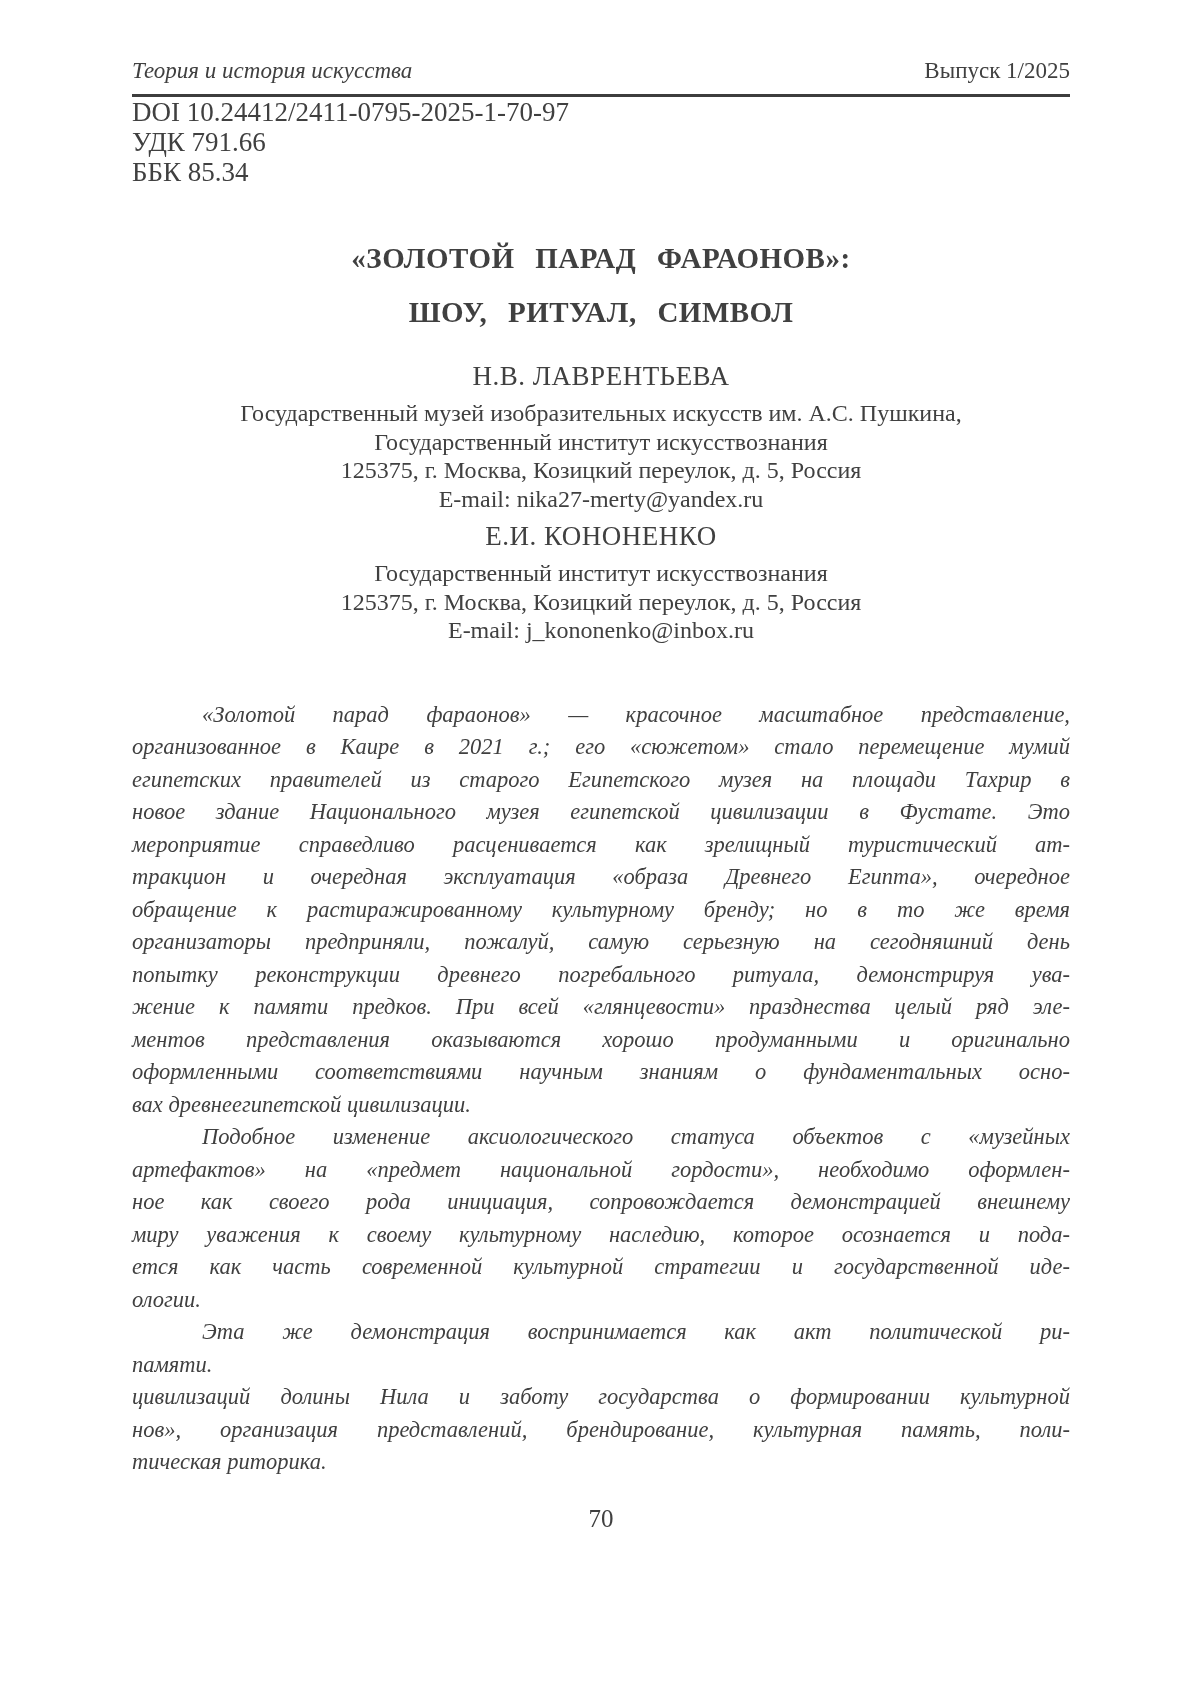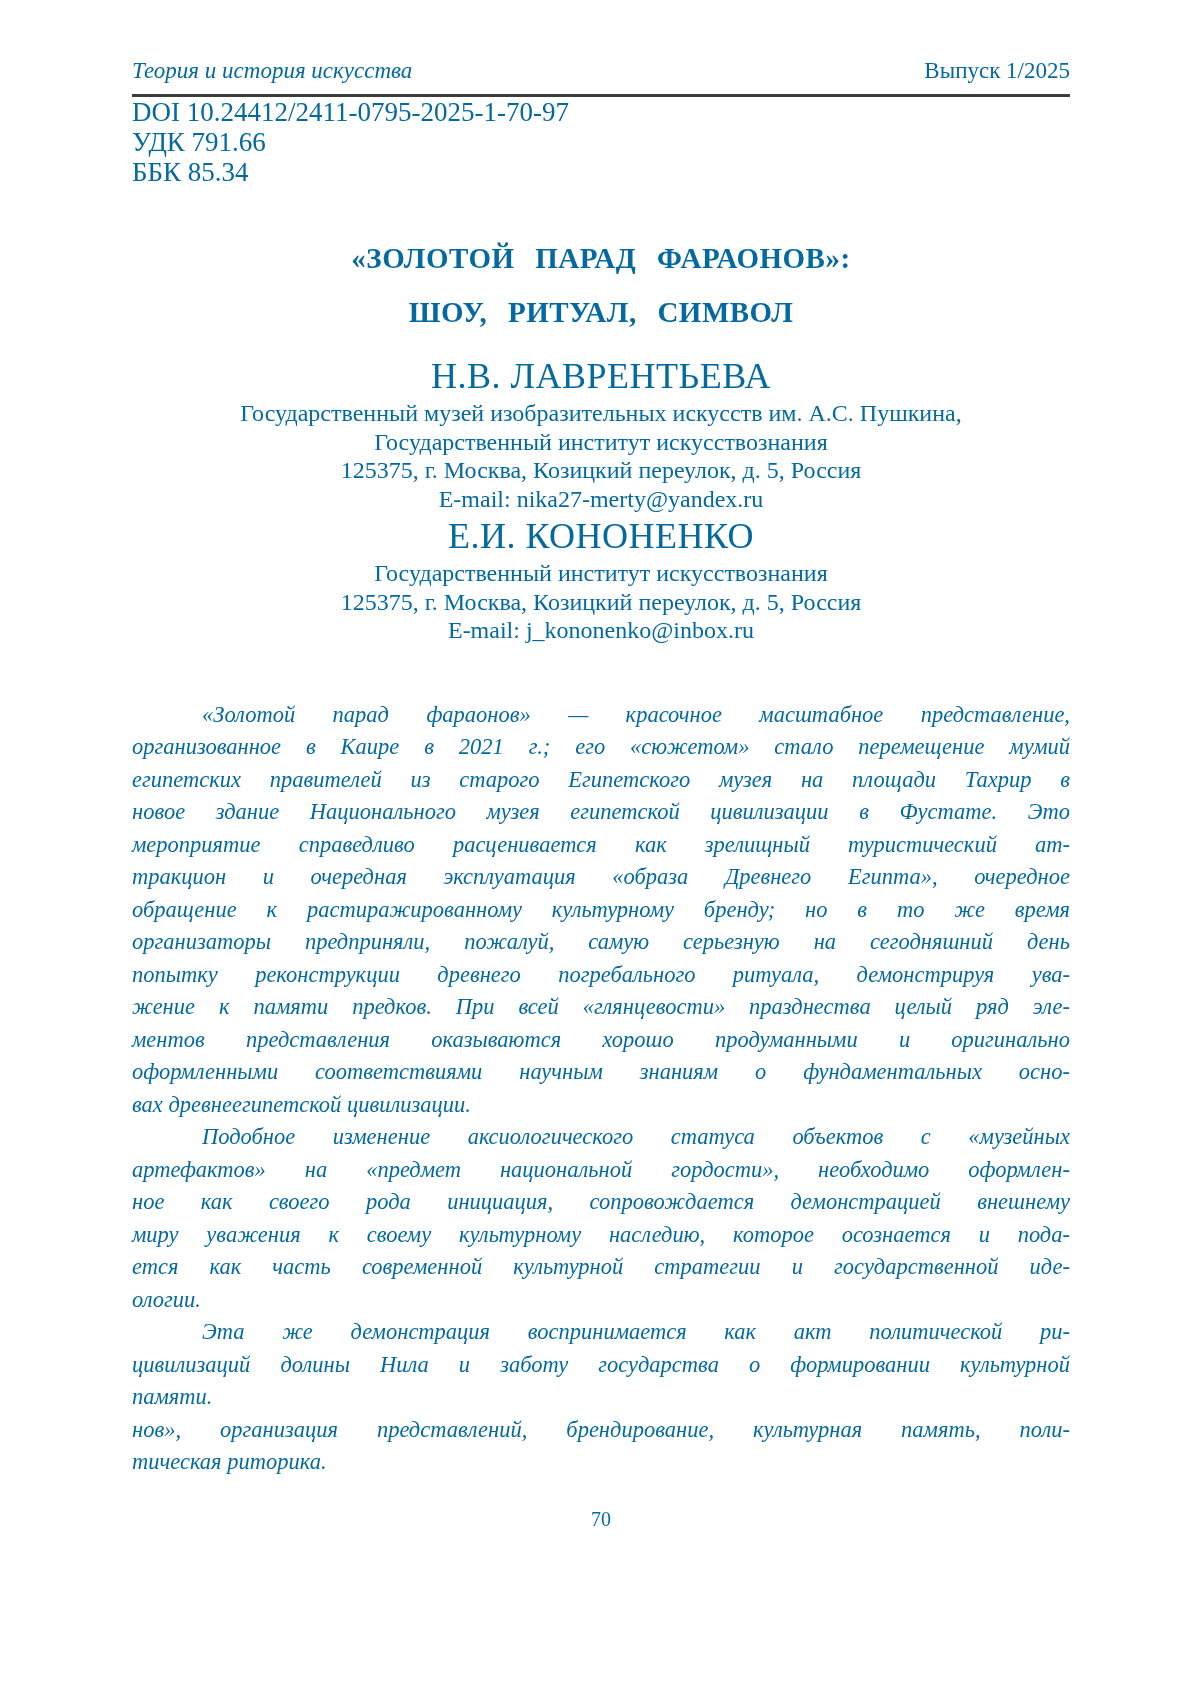--- a/index.html
+++ b/index.html
@@ -1,53 +1,53 @@
 <!DOCTYPE html>
 <html lang="ru"><head>
 <meta charset="utf-8">
 <style>
   html,body{margin:0;padding:0;background:#e8e8e8;}
   .page{
     position:relative;
     width:1200px;height:1703px;
     margin:0 auto;
     background:#ffffff;
-    color:#0369a1;
+    color:#404040;
     font-family:"Liberation Serif", serif;
     box-sizing:border-box;
     padding:56px 130px 0 132px;
     overflow:hidden;
   }
   .hdr{
     display:flex;justify-content:space-between;align-items:baseline;
     font-size:23px;line-height:29px;
     padding-bottom:9px;
     border-bottom:3px solid #3d3d3d;
   }
   .hdr-left{font-style:italic;}
   .hdr-right{font-style:normal;}
   .meta{font-size:27px;line-height:30px;}
   .title{
     margin-top:44px;text-align:center;
     font-weight:700;font-size:29px;line-height:54px;
     word-spacing:13px;letter-spacing:0.5px;
   }
   .authors{margin-top:22px;text-align:center;}
-  .author-name{font-size:36px;line-height:30px;margin-top:8px;margin-bottom:8px;letter-spacing:0.5px;}
+  .author-name{font-size:27px;line-height:30px;margin-top:8px;margin-bottom:8px;letter-spacing:0.5px;}
   .affil-line{font-size:24px;line-height:28.5px;}
   .abstract{
     margin-top:54px;
     font-size:22.5px;font-style:italic;line-height:32.5px;
   }
   .para{margin:0;}
   .line{text-align:justify;text-align-last:justify;}
   .line.first{padding-left:70px;}
   .line.last{text-align-last:left;}
   .kw-label{font-style:normal;font-weight:700;}
-  .pagenum{margin-top:26px;text-align:center;font-size:20px;line-height:28px;}
+  .pagenum{margin-top:26px;text-align:center;font-size:25px;line-height:28px;}
 </style>
 </head>
 <body>
 
 <div class="page">
 
   <div class="hdr">
     <span class="hdr-left">Теория и история искусства</span>
     <span class="hdr-right">Выпуск 1/2025</span>
   </div>
@@ -94,22 +94,22 @@
       <div class="para">
         <div class="line first">Подобное изменение аксиологического статуса объектов с «музейных</div>
         <div class="line">артефактов» на «предмет национальной гордости», необходимо оформлен-</div>
         <div class="line">ное как своего рода инициация, сопровождается демонстрацией внешнему</div>
         <div class="line">миру уважения к своему культурному наследию, которое осознается и пода-</div>
         <div class="line">ется как часть современной культурной стратегии и государственной иде-</div>
         <div class="line last">ологии.</div>
       </div>
       <div class="para">
         <div class="line first">Эта же демонстрация воспринимается как акт политической ри-</div>
+        <div class="line last">памяти.</div>
         <div class="line">цивилизаций долины Нила и заботу государства о формировании культурной</div>
-        <div class="line last">памяти.</div>
       </div>
       <div class="para">
         <div class="line">нов», организация представлений, брендирование, культурная память, поли-</div>
         <div class="line last">тическая риторика.</div>
       </div>
     </div>
 
   <div class="pagenum">70</div>
 
 </div>

